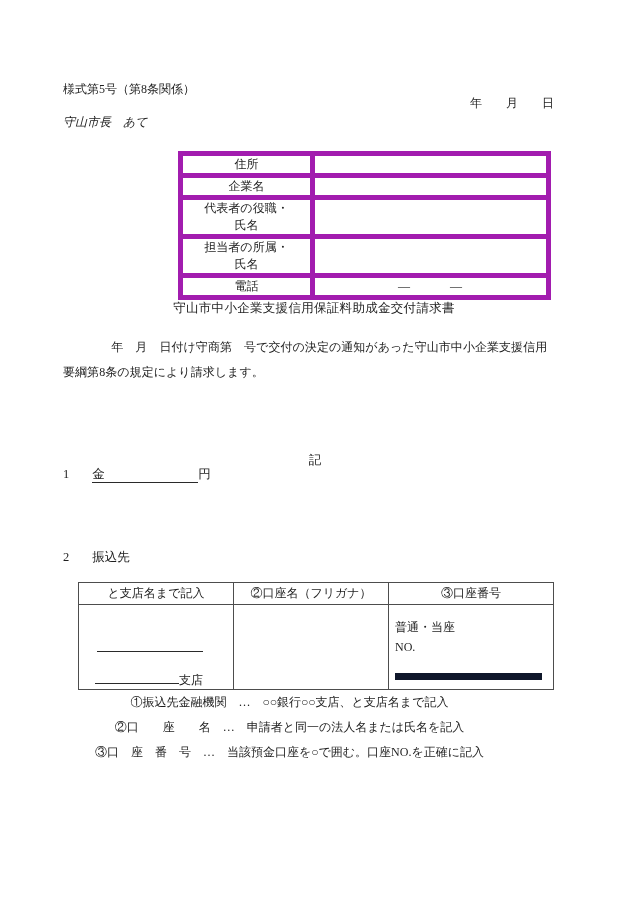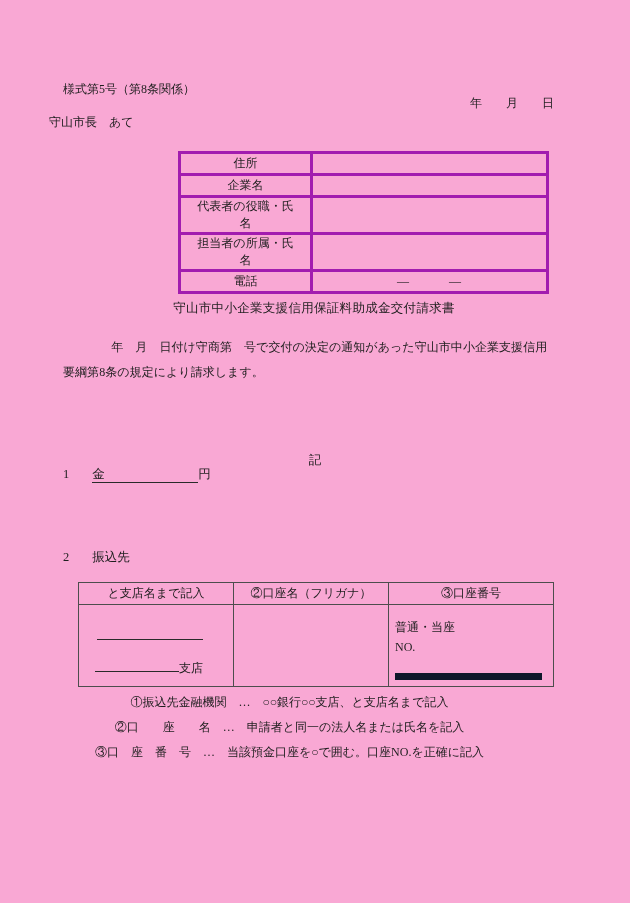--- a/index.html
+++ b/index.html
@@ -2,42 +2,42 @@
 <html><head>
 <meta charset="utf-8">
 <style>
   * { margin: 0; padding: 0; box-sizing: border-box; }
   html, body { background: #e8e8e8; }
   .page {
     position: relative;
     width: 630px;
     height: 903px;
     margin: 0 auto;
-    background: #f9a8d4;
+    background: #ffffff;
     color: #1e1e1e;
     font-family: "Liberation Serif", "DejaVu Serif", serif;
     font-size: 12px;
     overflow: hidden;
   }
   .abs { position: absolute; }
 
   
   .form-number { left: 63px; top: 81px; }
   .date-line   { right: 76px; top: 95px; }
-  .addressee   { left: 49px; top: 114px; }
+  .addressee   { left: 63px; top: 114px; font-style: italic; }
 
   
   .applicant-table {
     left: 178px; top: 151px;
     border-collapse: collapse;
     table-layout: fixed;
     width: 368px;
   }
   .applicant-table td {
-    border: 3px solid #a21caf;
+    border: 5px solid #a21caf;
     height: 22px;
     font-size: 12px;
     padding: 0 16px;
   }
   .applicant-table td.lbl { width: 132px; text-align: center; }
   .applicant-table td.val { width: 236px; text-align: center; letter-spacing: 1px; }
 
   
   .doc-title {
     left: 0; top: 300px; width: 628px;
@@ -84,21 +84,21 @@
     font-weight: normal;
     font-size: 12px;
     vertical-align: top;
   }
   .transfer-table th { height: 22px; text-align: center; vertical-align: middle; }
   .transfer-table td { height: 82px; }
   .col-bank { width: 155px; }
   .col-name { width: 155px; }
   .col-number { width: 165px; }
 
-  .bank-cell { padding-top: 20px; }
+  .bank-cell { padding-top: 32px; }
   .blank-line { display: inline-block; border-bottom: 1px solid #2a2a2a; height: 15px; }
   .bank-line1 .blank-line { width: 106px; margin-left: 18px; }
   .bank-line2 { margin-top: 13px; }
   .bank-line2 .blank-line { width: 84px; margin-left: 16px; }
 
   .number-cell { padding: 14px 11px 0 6px; }
   .acct-no-line {
     margin-top: 4px;
     border-bottom: 7px solid #0f172a;
     padding-bottom: 18px;

